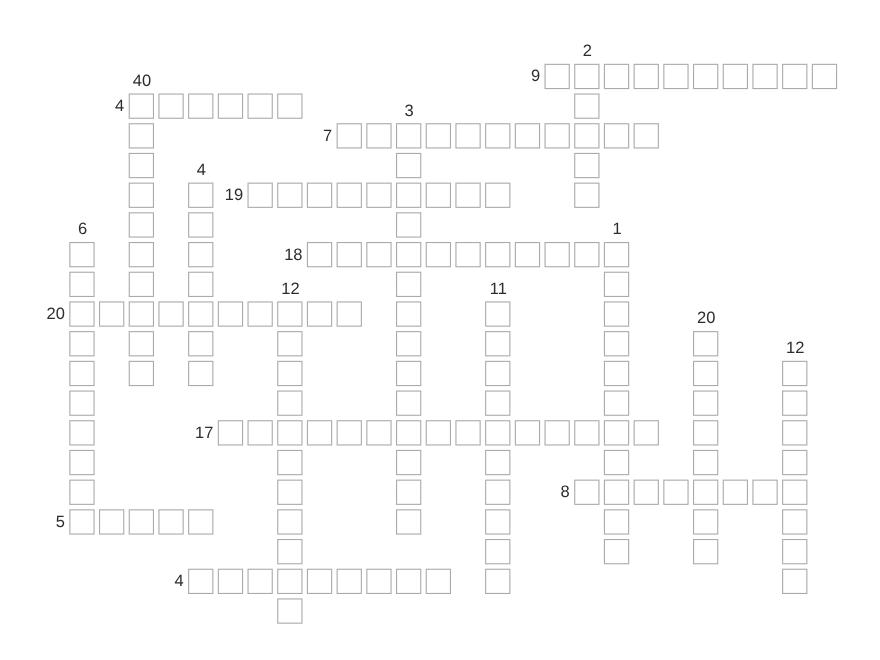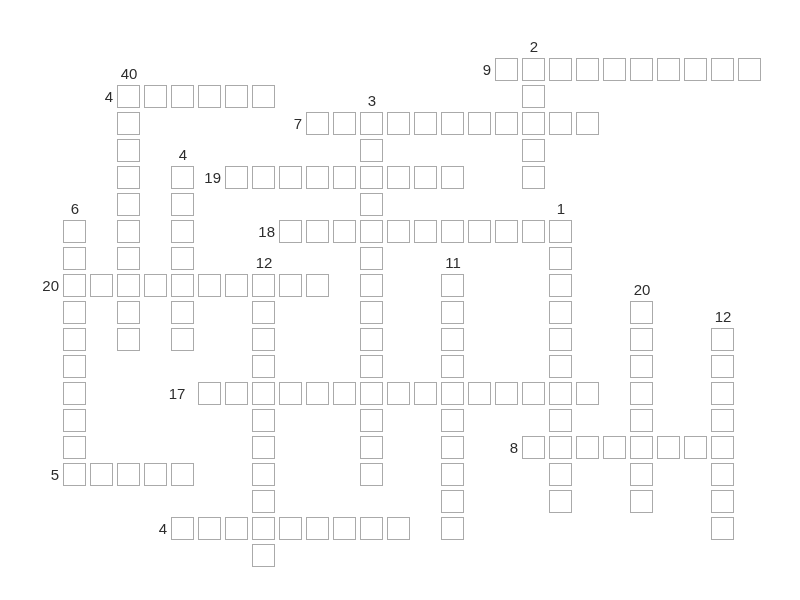--- a/index.html
+++ b/index.html
@@ -215,17 +215,17 @@
     <div class="lbl across" style="color: rgb(45, 45, 45); font-size: 15px; left: 268px; top: 116px;">7</div>
     <div class="lbl across" style="color: rgb(45, 45, 45); font-size: 15px; left: 484px; top: 440px;">8</div>
     <div class="lbl across" style="color: rgb(45, 45, 45); font-size: 15px; left: 457px; top: 62px;">9</div>
     <div class="lbl down" style="color: rgb(45, 45, 45); font-size: 15px; left: 706px; top: 309px;">12</div>
     <div class="lbl down" style="color: rgb(45, 45, 45); font-size: 15px; left: 436px; top: 255px;">11</div>
     <div class="lbl down" style="color: rgb(45, 45, 45); font-size: 15px; left: 166px; top: 147px;">4</div>
     <div class="lbl across" style="color: rgb(45, 45, 45); font-size: 15px; left: 25px; top: 278px;">20</div>
     <div class="lbl across" style="color: rgb(45, 45, 45); font-size: 15px; left: 241px; top: 224px;">18</div>
     <div class="lbl down" style="color: rgb(45, 45, 45); font-size: 15px; left: 247px; top: 255px;">12</div>
     <div class="lbl across" style="color: rgb(45, 45, 45); font-size: 15px; left: 79px; top: 89px;">4</div>
-    <div class="lbl across" style="color: rgb(45, 45, 45); font-size: 15px; left: 160px; top: 386px; text-align: center;">17</div>
+    <div class="lbl across" style="color: rgb(45, 45, 45); font-size: 15px; left: 160px; top: 386px;">17</div>
     <div class="lbl down" style="color: rgb(45, 45, 45); font-size: 15px; left: 625px; top: 282px;">20</div>
     <div class="lbl across" style="color: rgb(45, 45, 45); font-size: 15px; left: 187px; top: 170px;">19</div>
     <div class="lbl down" style="color: rgb(45, 45, 45); font-size: 15px; left: 112px; top: 66px;">40</div>
   </div>
 
 </body></html>

